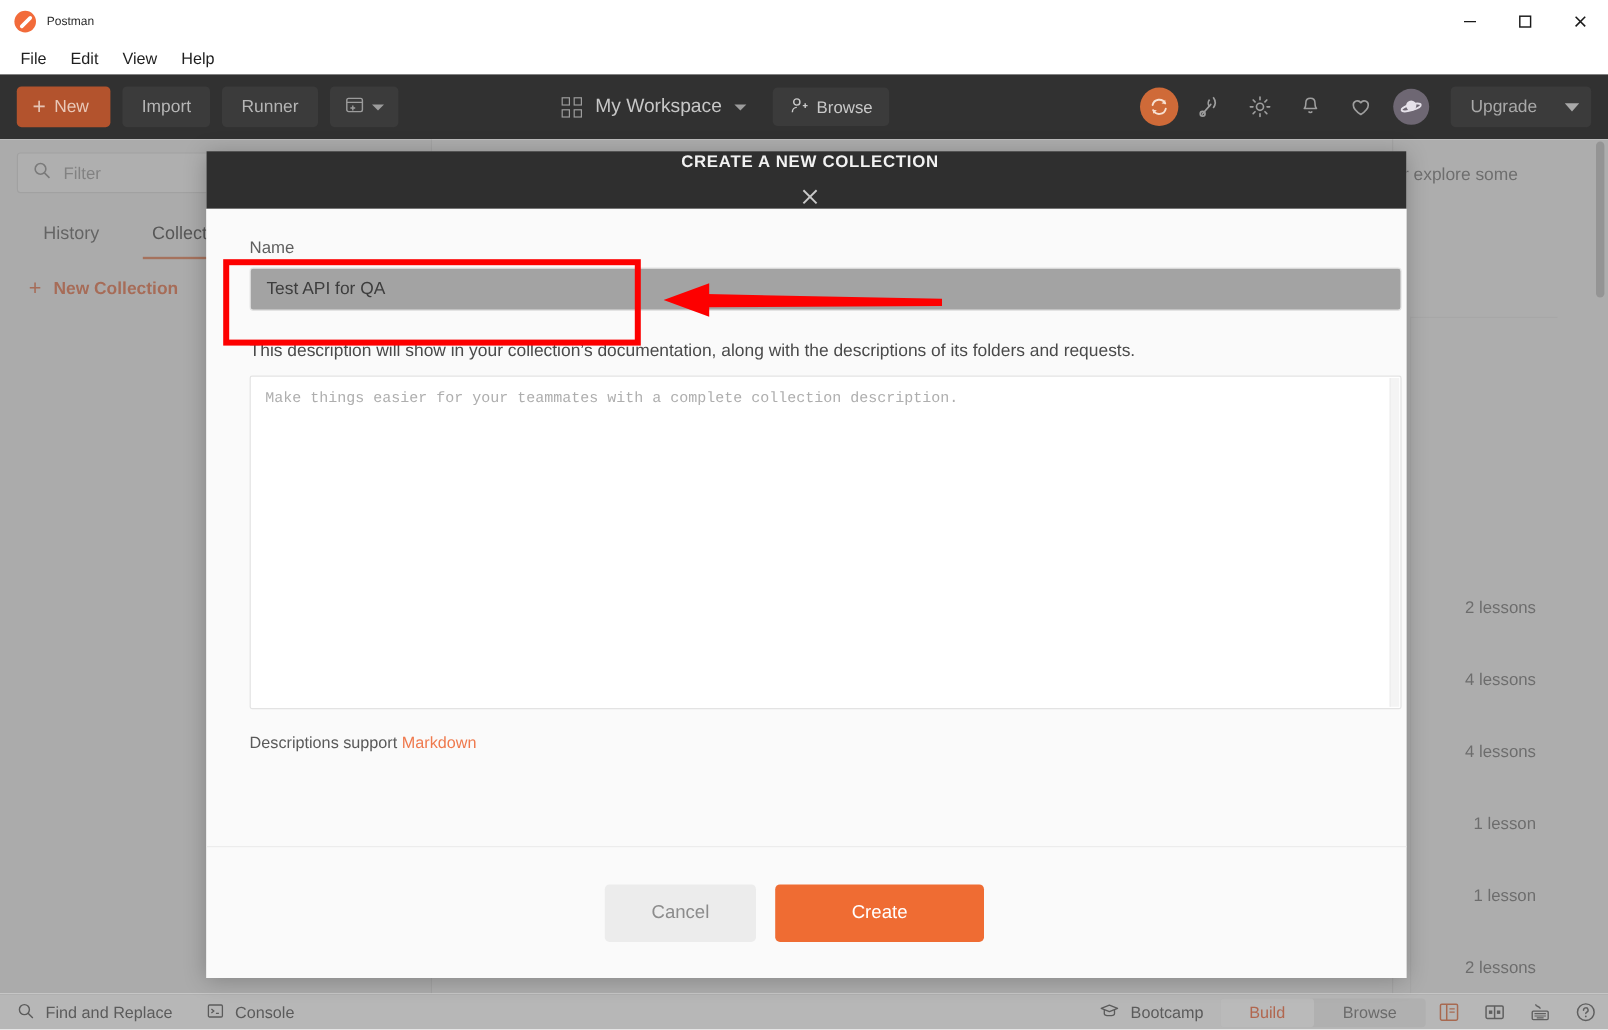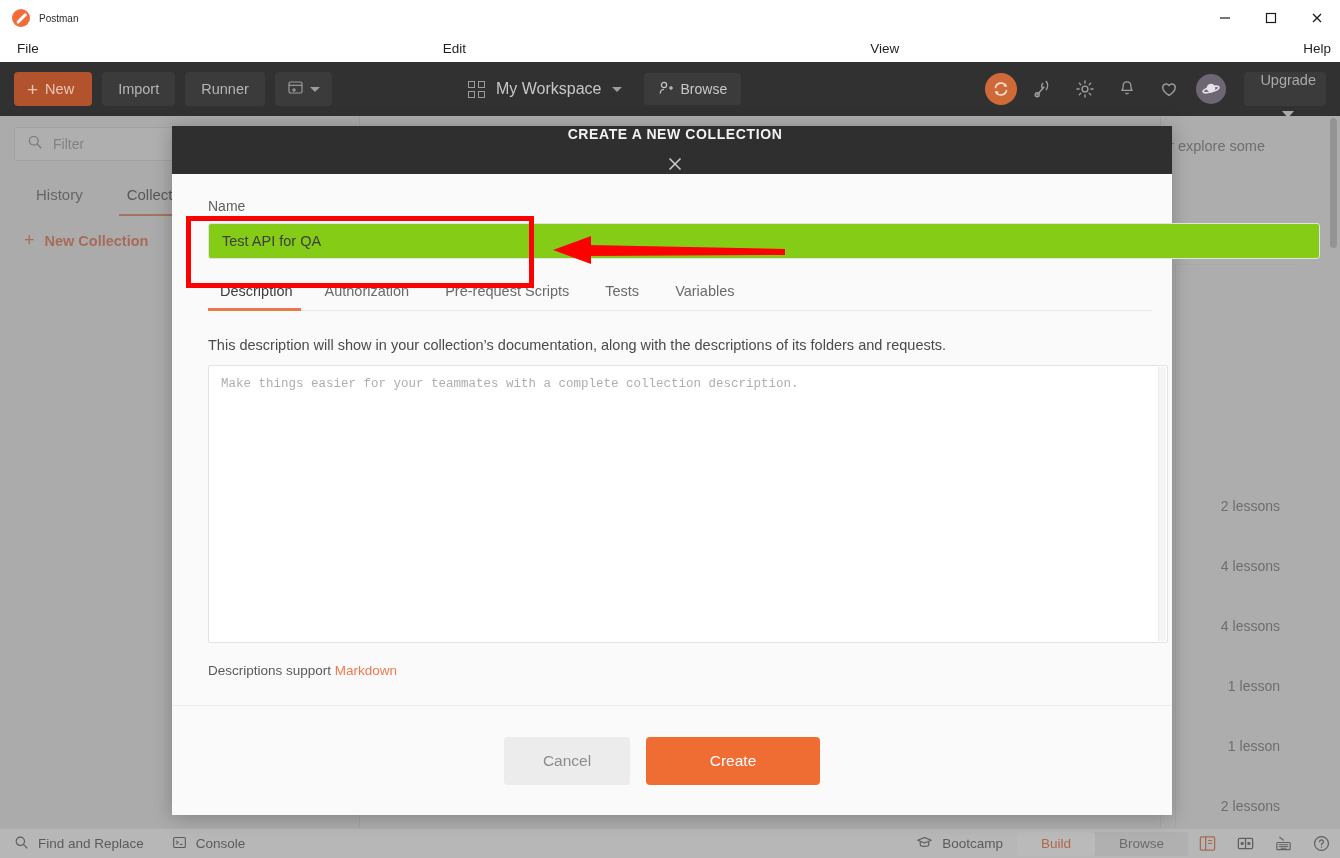--- a/index.html
+++ b/index.html
@@ -34,21 +34,21 @@
   .tb-winbtn {
     width: 46px; height: 36px; display: flex;
     align-items: center; justify-content: center;
     color: #1a1a1a;
   }
   .tb-winbtn svg { display: block; }
 
   
   .menubar {
     height: 26px; background: #fff; display: flex;
-    align-items: center; padding-left: 8px; gap: 14px; justify-content: space-between;
+    align-items: center; padding-left: 8px; gap: 2px;
   }
   .menuitem {
     font-size: 13.5px; color: #1f1f1f;
     padding: 3px 9px; line-height: 1;
   }
 
   
   .toolbar {
     height: 54px; background: #313131;
     display: flex; align-items: center;
@@ -93,21 +93,21 @@
     justify-content: center; color: #f3d7c7;
   }
   .avatar-circle {
     width: 30px; height: 30px; border-radius: 50%;
     background: #6e6773; display: flex; align-items: center;
     justify-content: center; color: #d9d4dc;
   }
   .upgrade {
     display: flex; align-items: center; background: #3b3b3b;
     border-radius: 4px; height: 34px; padding: 0 10px 0 16px;
-    margin-left: 12px; gap: 23px; flex-direction: column;
+    margin-left: 12px; gap: 23px;
   }
   .upgrade .lbl { font-size: 14.5px; color: #a9a9a9; }
   .upgrade .tri {
     width: 0; height: 0; border-left: 6px solid transparent;
     border-right: 6px solid transparent; border-top: 7px solid #a9a9a9;
   }
 
   
   .appbody {
     position: absolute; top: 116px; left: 0;
@@ -236,22 +236,22 @@
     height: 48px; background: #2f2f2f; display: flex;
     align-items: center; justify-content: space-between; padding: 0 18px 0 24px; flex-direction: column;
   }
   .modal-title {
     font-size: 14px; color: #f2f2f2; letter-spacing: 0.6px; font-weight: bold;
   }
   .modal-close { color: #c9c9c9; display: flex; align-items: center; }
   .modal-body { flex: 1; padding: 24px 20px 0 36px; position: relative; background: #fafafa; }
   .fld-label { font-size: 14px; color: #5f5f5f; margin-bottom: 9px; }
   .name-input {
-    width: 1112px; height: 36px; border: 1px solid #e2e2e2; border-radius: 3px;
-    background: #84cc16; display: flex; align-items: center; padding: 0 13px;
+    width: 960px; height: 36px; border: 1px solid #e2e2e2; border-radius: 3px;
+    background: #a3a3a3; display: flex; align-items: center; padding: 0 13px;
     font-size: 14.5px; color: #3d3d3d;
   }
   .tabs {
     display: flex; gap: 0; border-bottom: 1px solid #e7e7e7;
     margin-top: 24px; padding-left: 0;
   }
   .tab {
     font-size: 14.5px; color: #6a6a6a; padding: 0 18px 11px 18px; position: relative;
   }
   .tab:first-child { padding-left: 12px; padding-right: 14px; }
@@ -508,27 +508,20 @@
           <line x1="4.5" y1="4.5" x2="15.5" y2="15.5" stroke="#c9c9c9" stroke-width="1.6"></line>
           <line x1="15.5" y1="4.5" x2="4.5" y2="15.5" stroke="#c9c9c9" stroke-width="1.6"></line>
         </svg>
     </div>
   </div>
 
   <div class="modal-body">
     <div class="fld-label">Name</div>
     <div class="name-input" placeholder="Name">Test API for QA</div>
 
-    <div class="tabs">
-      <div class="tab active">Description</div>
-      <div class="tab">Authorization</div>
-      <div class="tab">Pre-request Scripts</div>
-      <div class="tab">Tests</div>
-      <div class="tab">Variables</div>
-    </div>
 
     <div class="desc-note">This description will show in your collection’s documentation, along with the descriptions of its folders and requests.</div>
 
     <div class="desc-area">
       <div class="desc-ph">Make things easier for your teammates with a complete collection description.</div>
       <div class="desc-grip"></div>
     </div>
 
     <div class="md-note">
       <span>Descriptions support </span><a href="#">Markdown</a>

